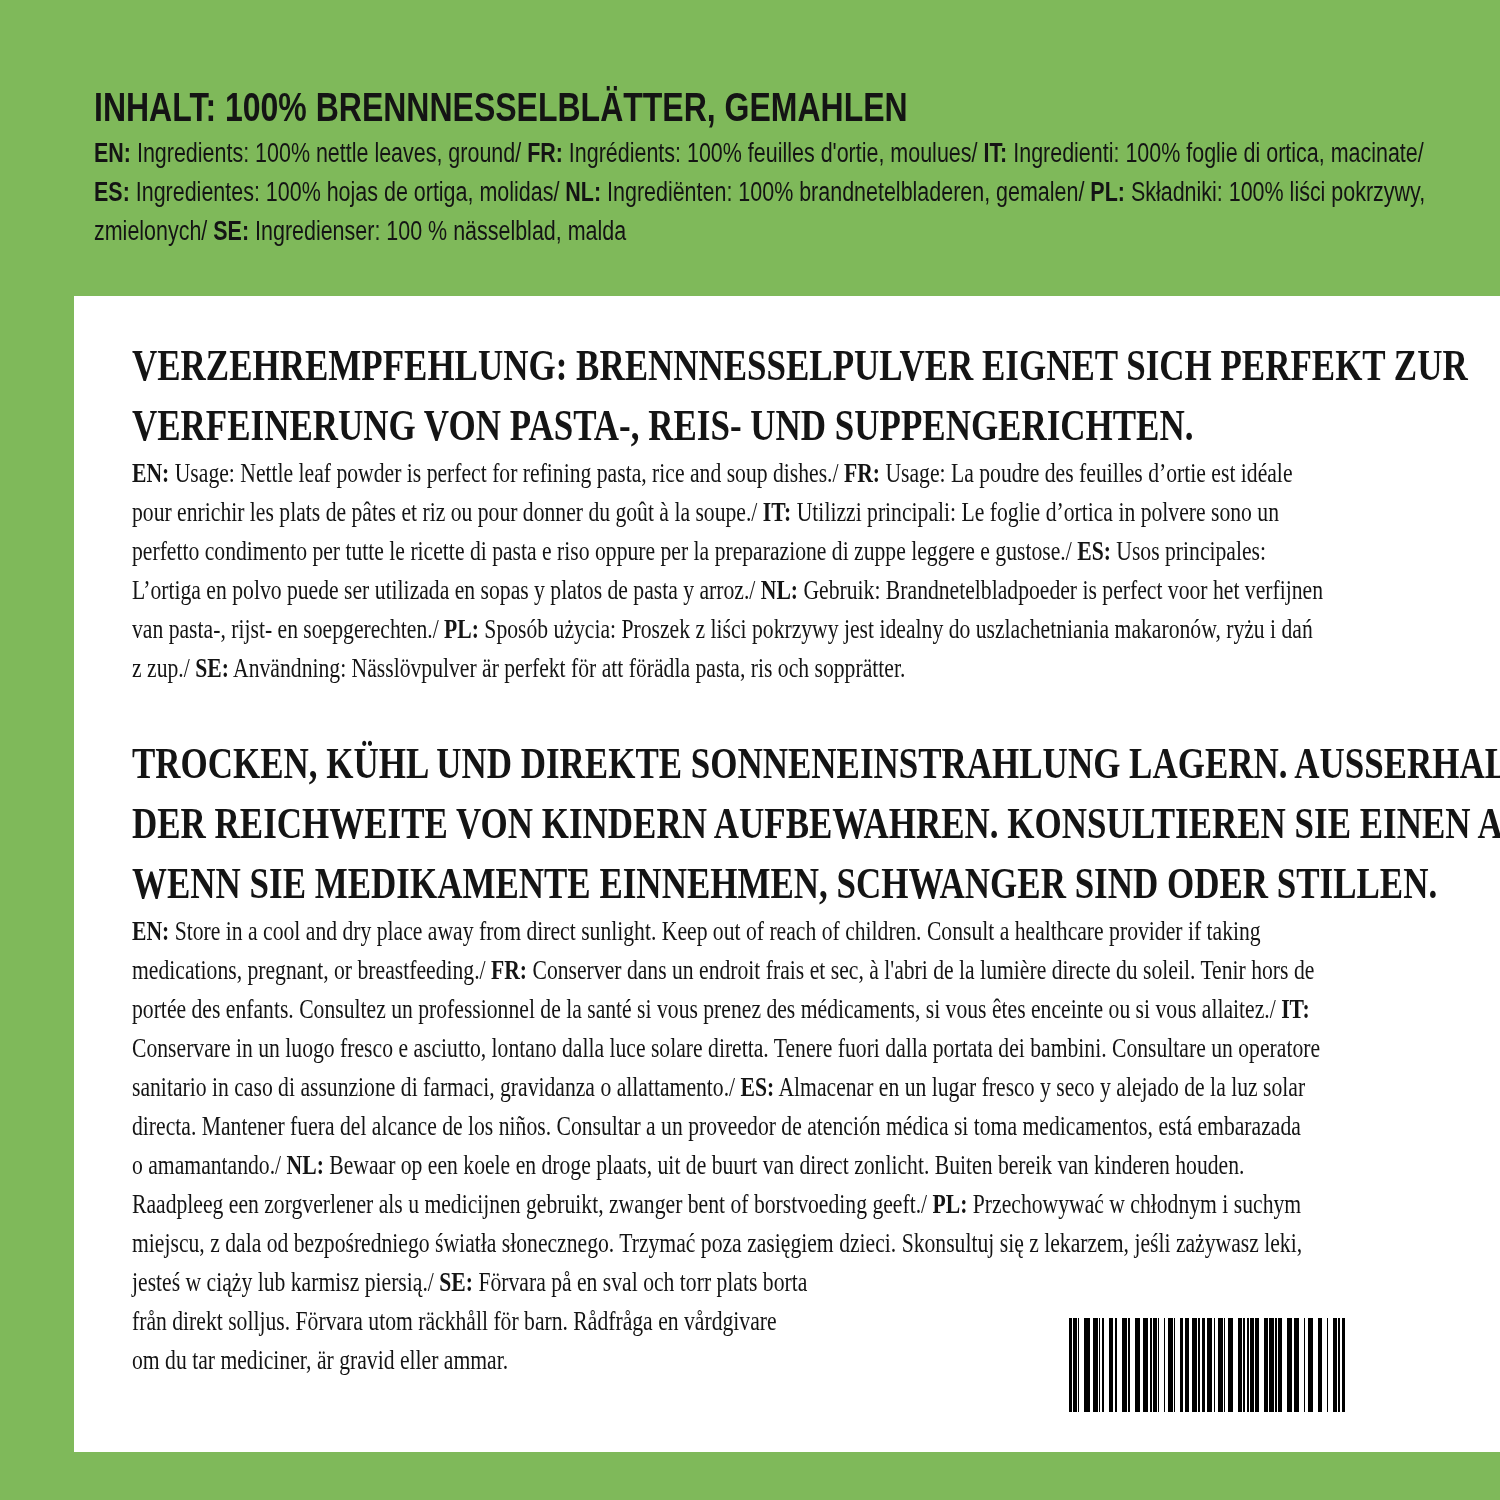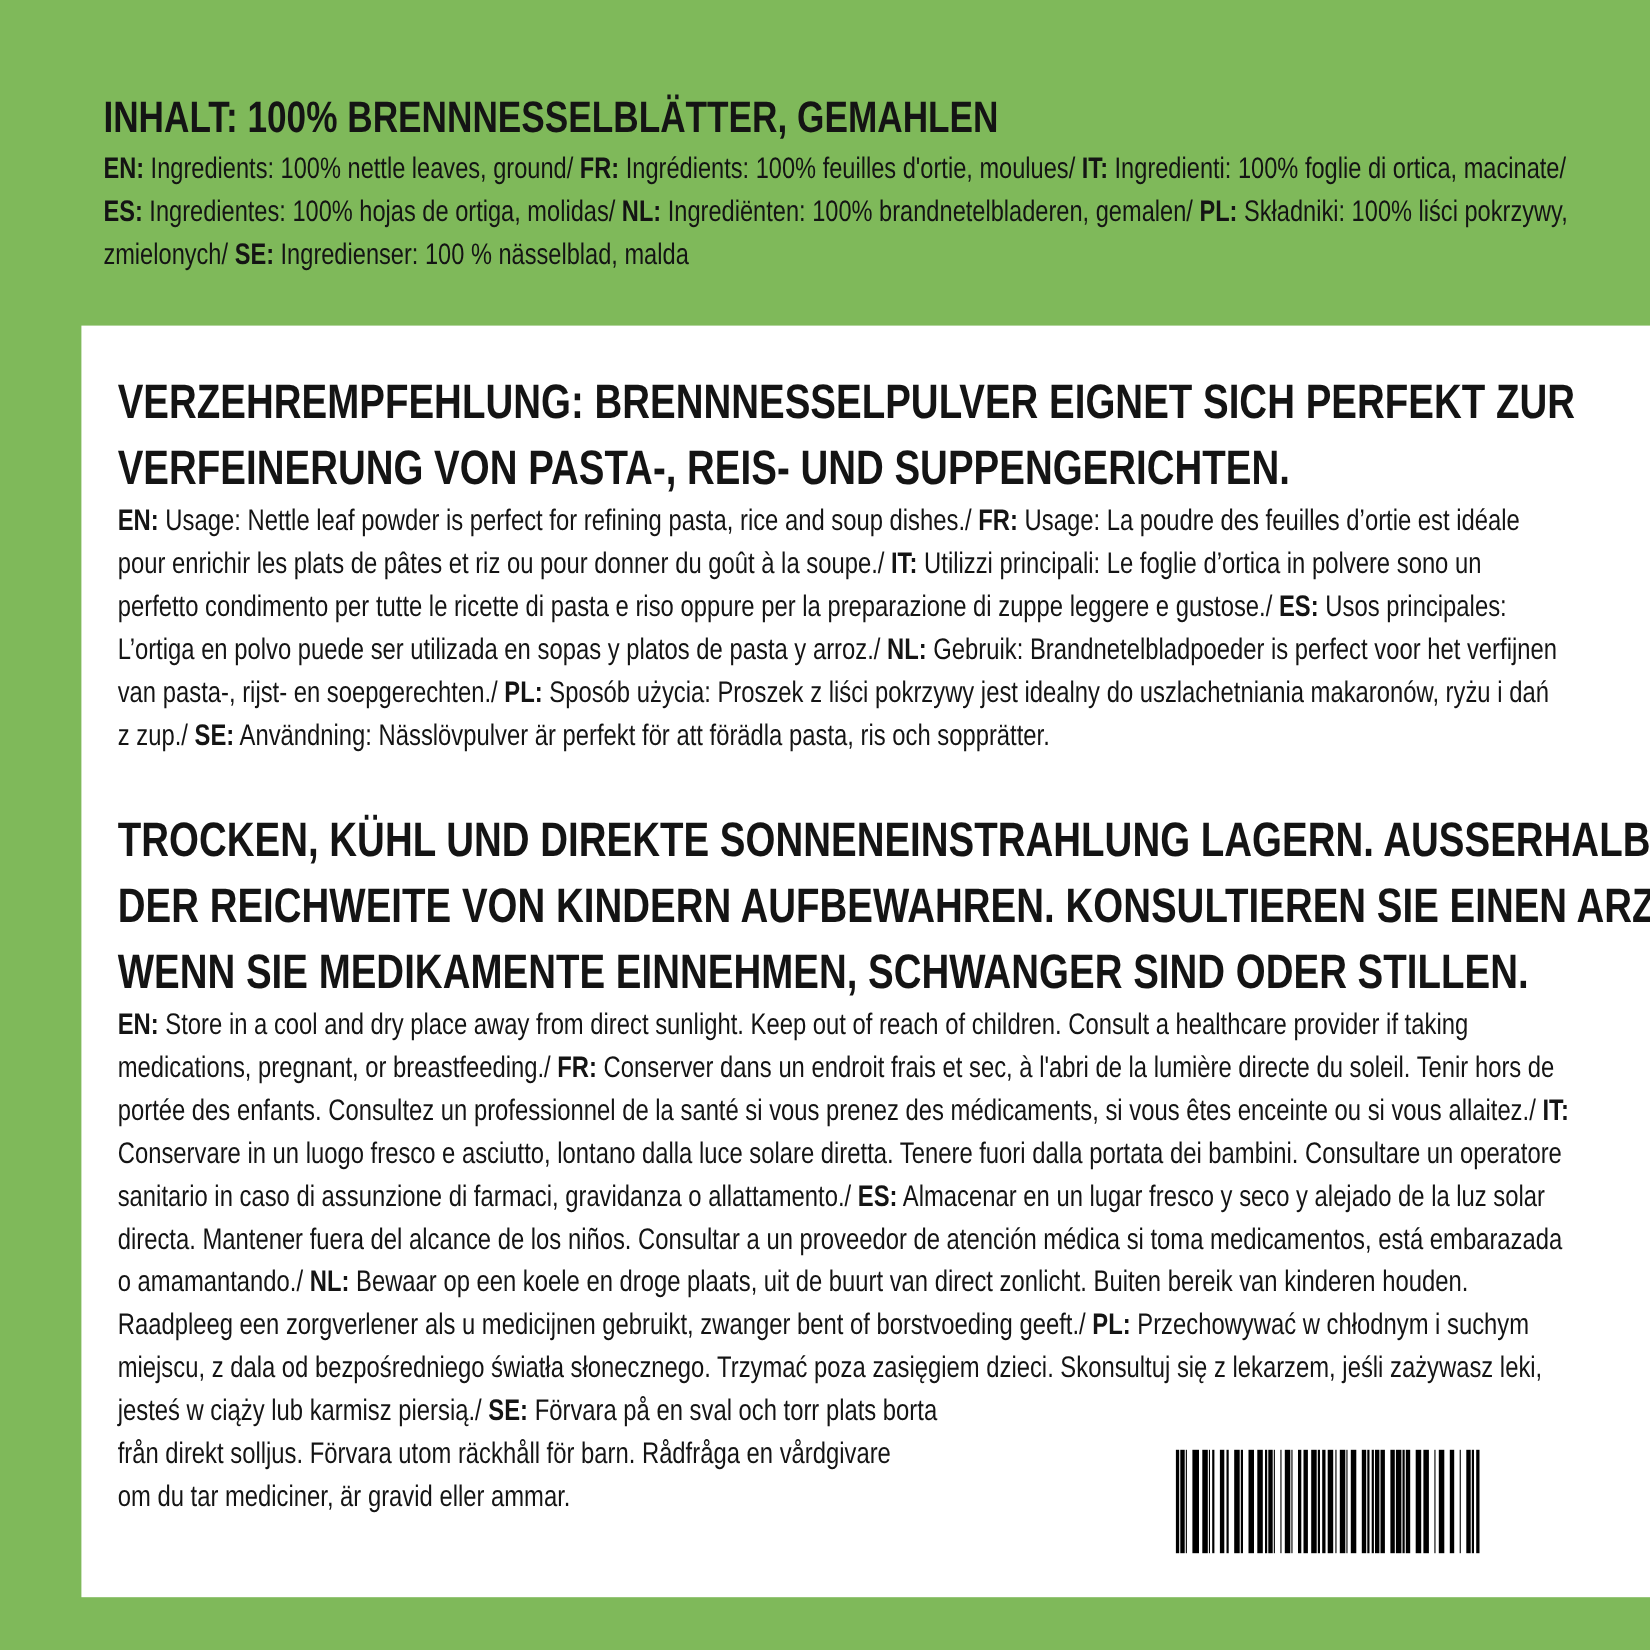--- a/index.html
+++ b/index.html
@@ -12,21 +12,21 @@
   }
   .top { position: absolute; left: 74px; top: 84px; width: 1400px; margin-left: 20px; }
   .line { white-space: nowrap; transform-origin: left top; display: block; }
   .h1 { font-weight: bold; font-size: 40px; line-height: 46px; }
   .b  { font-size: 27px; line-height: 39px; }
   .b b { font-weight: bold; }
   .panel {
     position: absolute; left: 74px; top: 296px; width: 1426px; height: 1156px;
     background: #ffffff;
   }
-  .inner { position: absolute; left: 33px; top: 0; width: 1330px; }
+  .inner { position: absolute; left: 58px; top: 0; width: 1330px; font-family: Liberation Serif, serif; }
   .h2 { font-weight: bold; font-size: 44px; line-height: 60px; }
   .recycle { position: absolute; left: 850px; top: 1024px; width: 84px; height: 110px; }
   .barcode { position: absolute; left: 995px; top: 1022px; width: 340px; height: 94px; display: flex; align-items: stretch; }
   .barcode span { display: block; height: 100%; background: #000; }
 </style>
 </head>
 <body>
 
 <div class="top">
   <span class="line h1" style="transform:scaleX(0.80)">INHALT: 100% BRENNNESSELBLÄTTER, GEMAHLEN</span>

